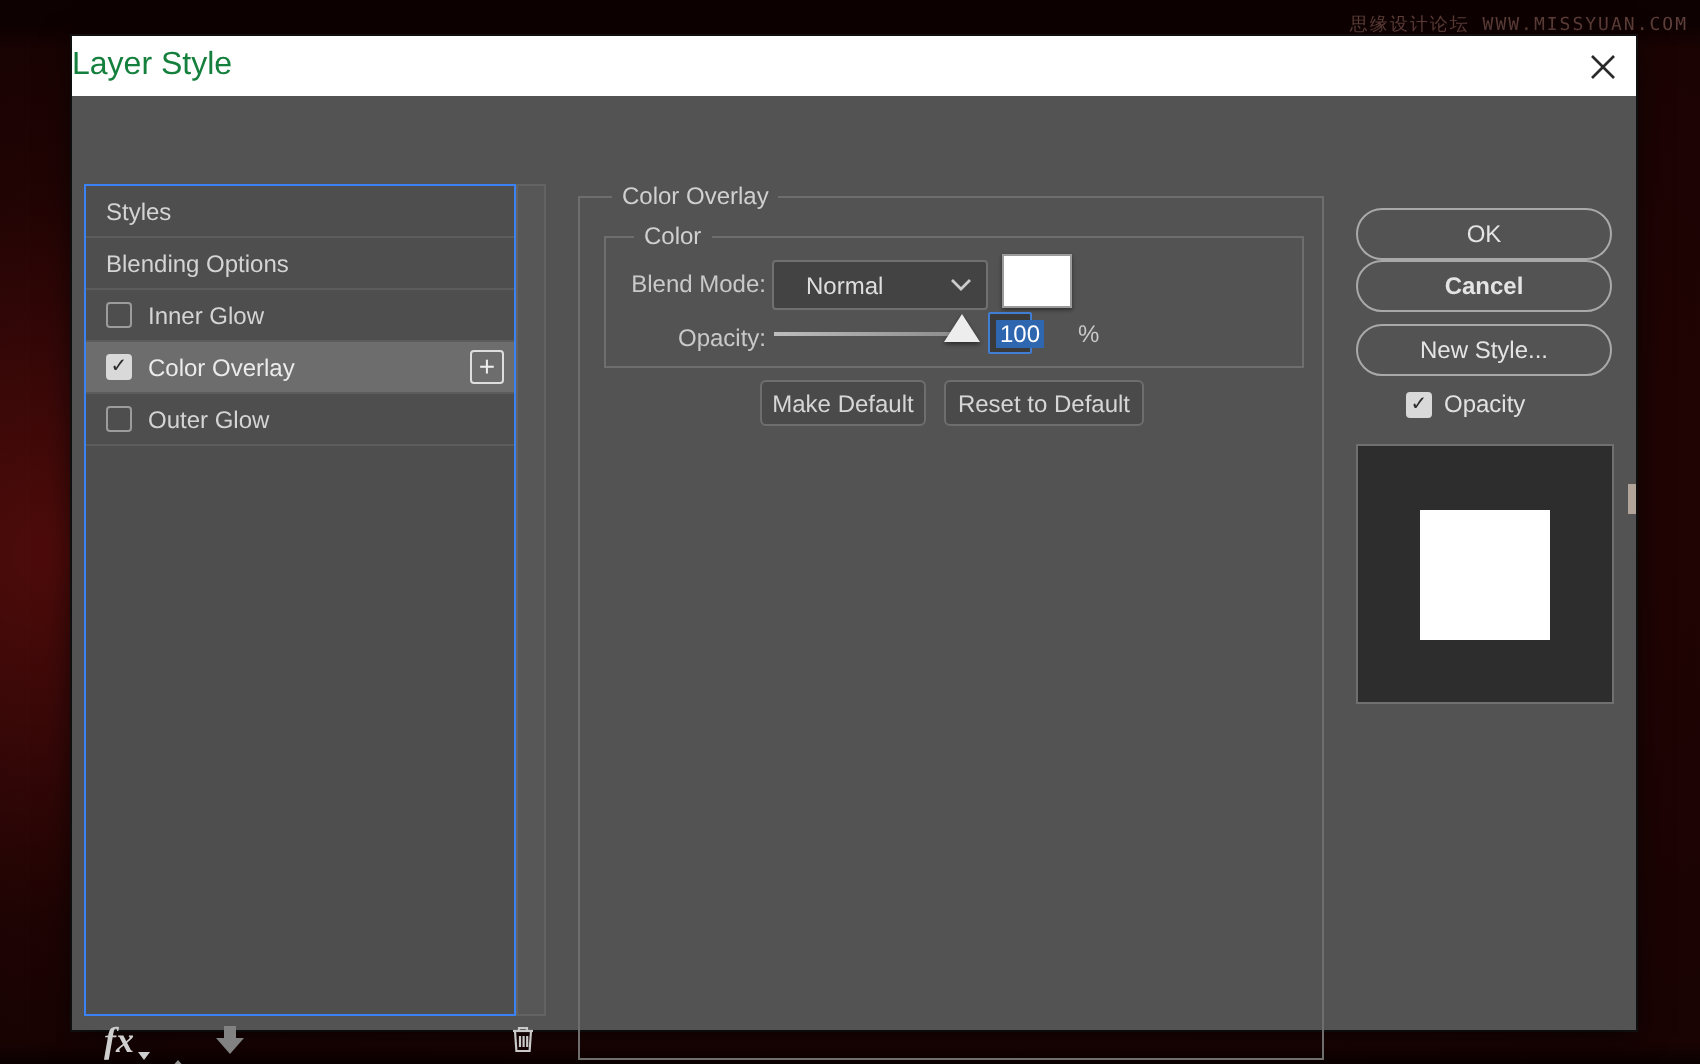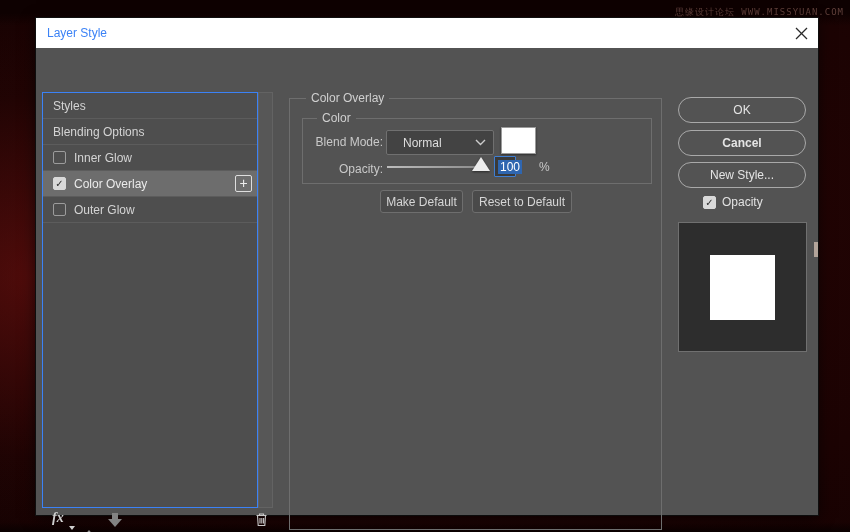--- a/index.html
+++ b/index.html
@@ -24,21 +24,21 @@
 
   .dialog {
     position:absolute; left:36px; top:18px; width:782px; height:497px;
     box-shadow:0 3px 14px rgba(0,0,0,.65), 0 0 0 1px #151515;
     background:#535353;
   }
   .titlebar {
     position:absolute; left:0; top:0; width:100%; height:30px;
     background:#ffffff; display:flex; align-items:center;
   }
-  .titlebar .title { font-size:12px; color:#3b82f6; padding-left:11px; }
+  .titlebar .title { font-size:16px; color:#15803d; }
   .close-btn {
     position:absolute; right:2px; top:0; width:30px; height:30px;
     display:flex; align-items:center; justify-content:center; cursor:pointer;
   }
   .dlg-body { position:absolute; left:0; top:30px; width:782px; height:467px; background:#535353; }
 
   
   .style-list {
     position:absolute; left:6px; top:44px; width:216px; height:416px;
     background:#4e4e4e; border:1px solid #3b82f6;
@@ -62,21 +62,21 @@
     position:absolute; right:5px; top:4px; width:17px; height:17px;
     border:1px solid #dedede; border-radius:2px; color:#ededed;
     font-size:14px; line-height:15px; text-align:center; cursor:pointer;
   }
   .scrollstrip {
     position:absolute; left:222px; top:44px; width:15px; height:416px;
     background:#575757; border:1px solid #636363;
   }
   .list-footer { position:absolute; left:6px; top:462px; width:232px; height:26px; }
   .fx-label {
-    position:absolute; left:10px; top:0; font-size:14px; font-style:italic;
+    position:absolute; left:10px; top:0; font-size:18px; font-style:italic;
     font-weight:bold; color:#cfcfcf; cursor:pointer; font-family:"Liberation Serif","DejaVu Serif",serif;
   }
   .fx-caret {
     position:absolute; left:27px; top:16px; width:0; height:0;
     border-left:3px solid transparent; border-right:3px solid transparent;
     border-top:4px solid #cfcfcf;
   }
   .arrow { position:absolute; top:3px; width:14px; cursor:pointer; }
   .arrow .head { width:0; height:0; margin:0 auto;
     border-left:7px solid transparent; border-right:7px solid transparent; }
@@ -141,21 +141,21 @@
   .btn-make { left:344px; top:142px; width:83px; }
   .btn-reset { left:436px; top:142px; width:100px; }
 
   
   .pill-btn {
     position:absolute; left:642px; width:128px; height:26px;
     border:1px solid #a9a9a9; border-radius:13px; background:transparent;
     color:#e4e4e4; font-size:12px; display:flex; align-items:center;
     justify-content:center; cursor:pointer;
   }
-  .btn-ok { top:49px;text-align:center; }
+  .btn-ok { top:56px;text-align:center; }
   .btn-cancel { top:82px;font-weight:bold; }
   .btn-newstyle { top:114px; }
   .preview-wrap { position:absolute; left:667px; top:147px; display:flex; align-items:center; cursor:pointer; }
   .preview-wrap .cbx { margin-right:6px; }
   .preview-wrap .lbl { font-size:12px; color:#e2e2e2; }
   .preview-thumb {
     position:absolute; left:642px; top:174px; width:129px; height:130px;
     background:#2d2d2d; border:1px solid #707070;
   }
   .preview-thumb .layer-square {

